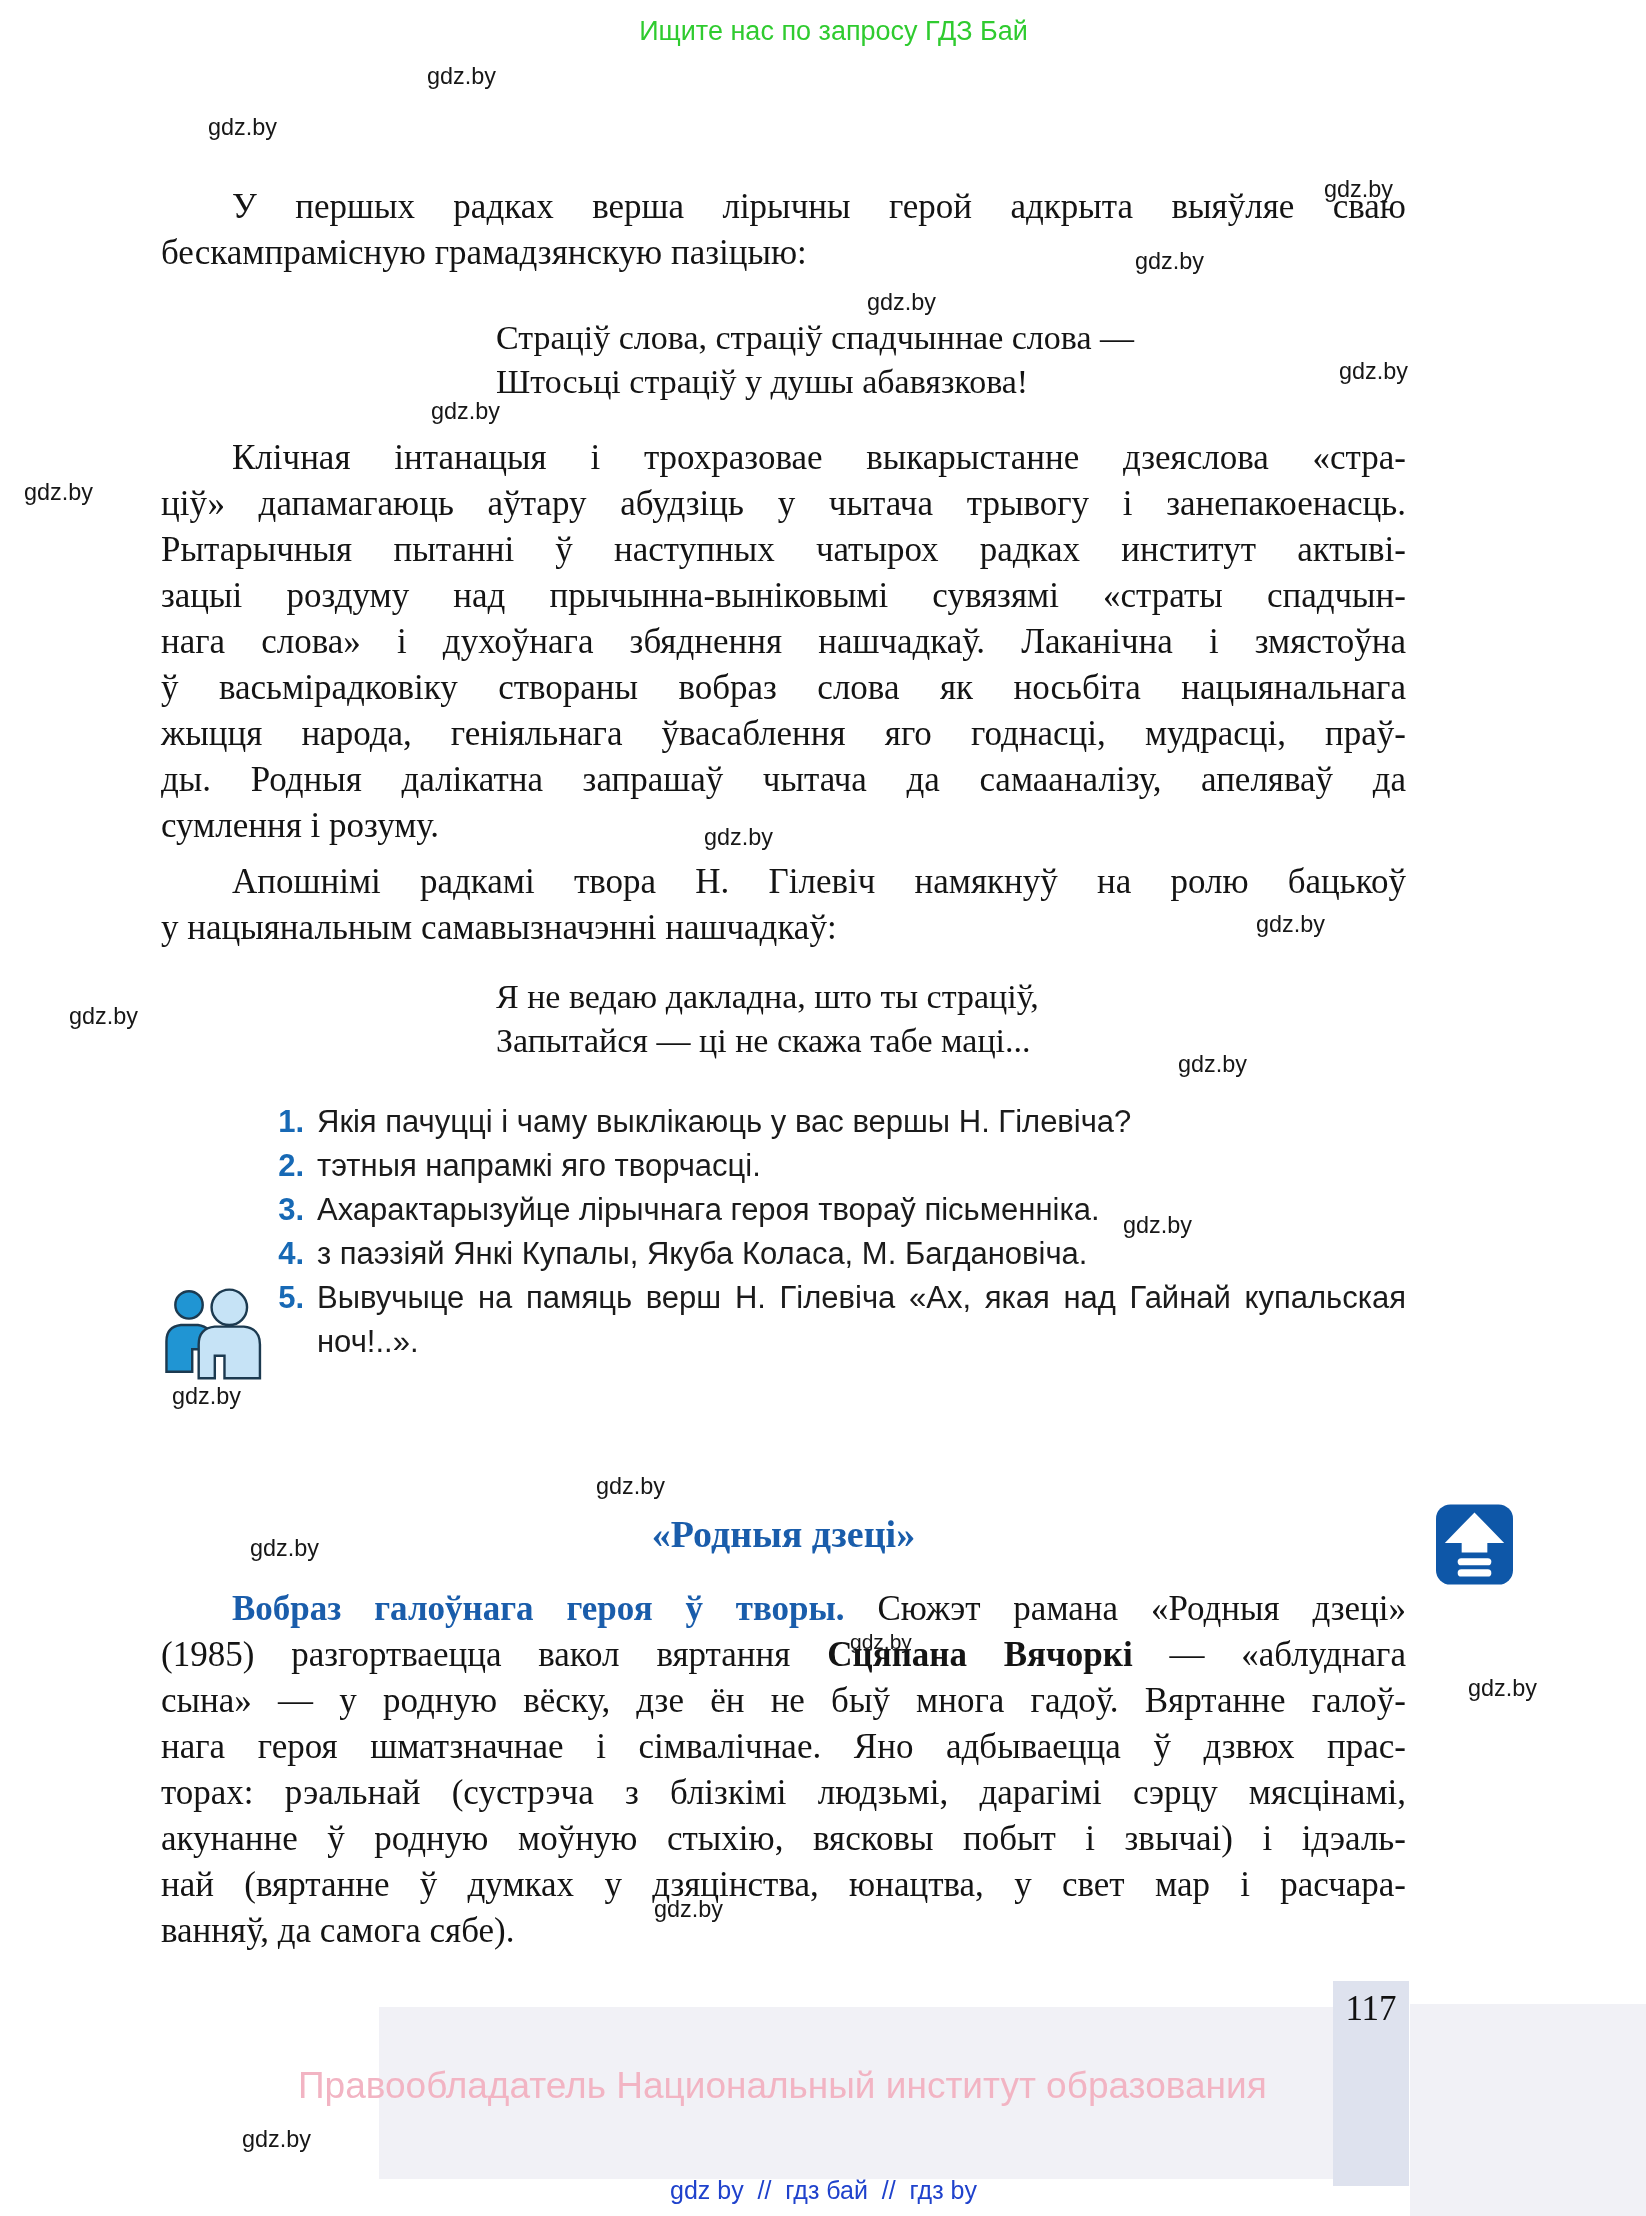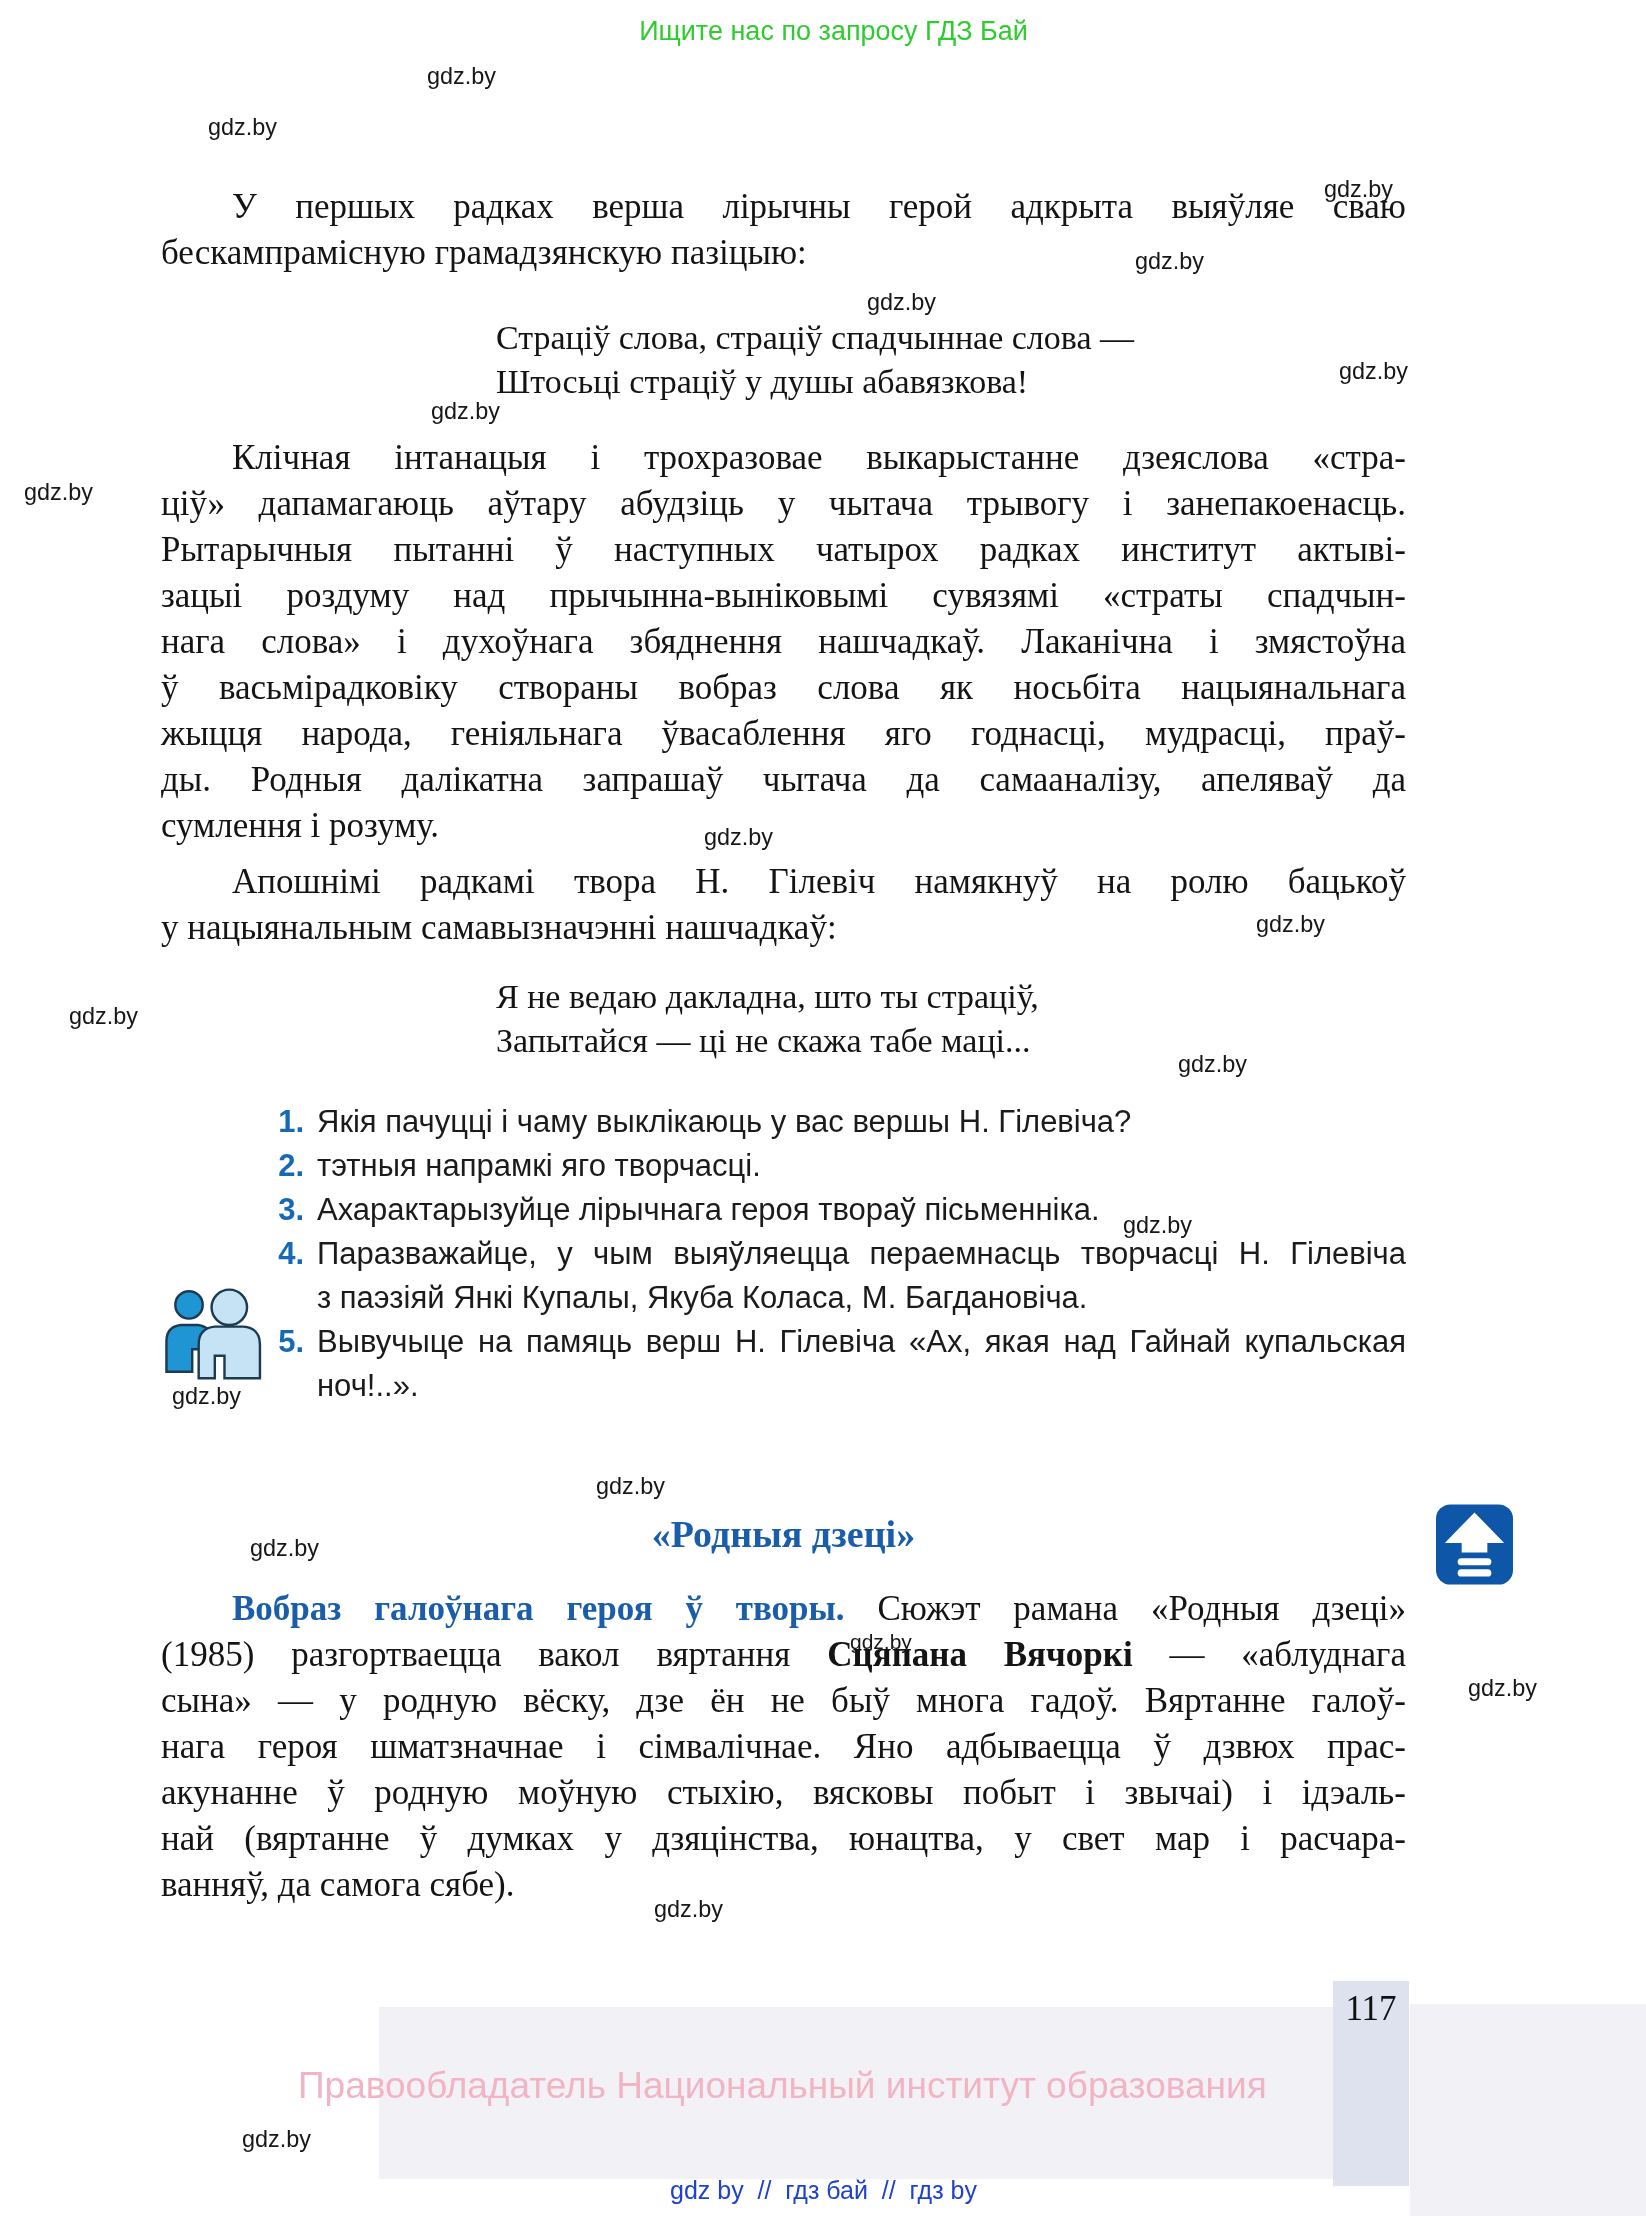--- a/index.html
+++ b/index.html
@@ -149,21 +149,20 @@
     </div>
     <div class="qitem">
       <div class="qnum">3.</div>
       <div class="qtext">
         <div class="qline last">Ахарактарызуйце лірычнага героя твораў пісьменніка.</div>
       </div>
     </div>
     <div class="qitem">
       <div class="qnum">4.</div>
       <div class="qtext">
-        <div class="qline">Паразважайце, у чым выяўляецца пераемнасць творчасці Н. Гілевіча</div>
         <div class="qline last">з паэзіяй Янкі Купалы, Якуба Коласа, М. Багдановіча.</div>
       </div>
     </div>
     <div class="qitem">
       <div class="qnum">5.</div>
       <div class="qtext">
         <div class="qline">Вывучыце на памяць верш Н. Гілевіча «Ах, якая над Гайнай купальская</div>
         <div class="qline last">ноч!..».</div>
       </div>
     </div>
@@ -187,20 +186,21 @@
       <rect class="home-fg" x="27" y="67" width="42" height="9" rx="4.5"></rect>
       <rect class="home-fg" x="27" y="81" width="42" height="9" rx="4.5"></rect>
     </svg>
   </div>
 
   <div class="textblock" style="top:1586px">
     <div class="tline indent"><span class="lead">Вобраз галоўнага героя ў творы.</span><span> Сюжэт рамана «Родныя дзеці»</span></div>
     <div class="tline"><span>(1985) разгортваецца вакол вяртання </span><span class="boldname">Сцяпана Вячоркі</span><span> — «аблуднага</span></div>
     <div class="tline">сына» — у родную вёску, дзе ён не быў многа гадоў. Вяртанне галоў-</div>
     <div class="tline">нага героя шматзначнае і сімвалічнае. Яно адбываецца ў дзвюх прас-</div>
+    <div class="tline">торах: рэальнай (сустрэча з блізкімі людзьмі, дарагімі сэрцу мясцінамі,</div>
     <div class="tline">акунанне ў родную моўную стыхію, вясковы побыт і звычаі) і ідэаль-</div>
     <div class="tline">най (вяртанне ў думках у дзяцінства, юнацтва, у свет мар і расчара-</div>
     <div class="tline last">ванняў, да самога сябе).</div>
   </div>
 
   <div class="fbox box-a"></div>
   <div class="fbox box-b"></div>
   <div class="fbox box-c"></div>
   <div class="page-num">117</div>
   <div class="copyright">Правообладатель Национальный институт образования</div>

